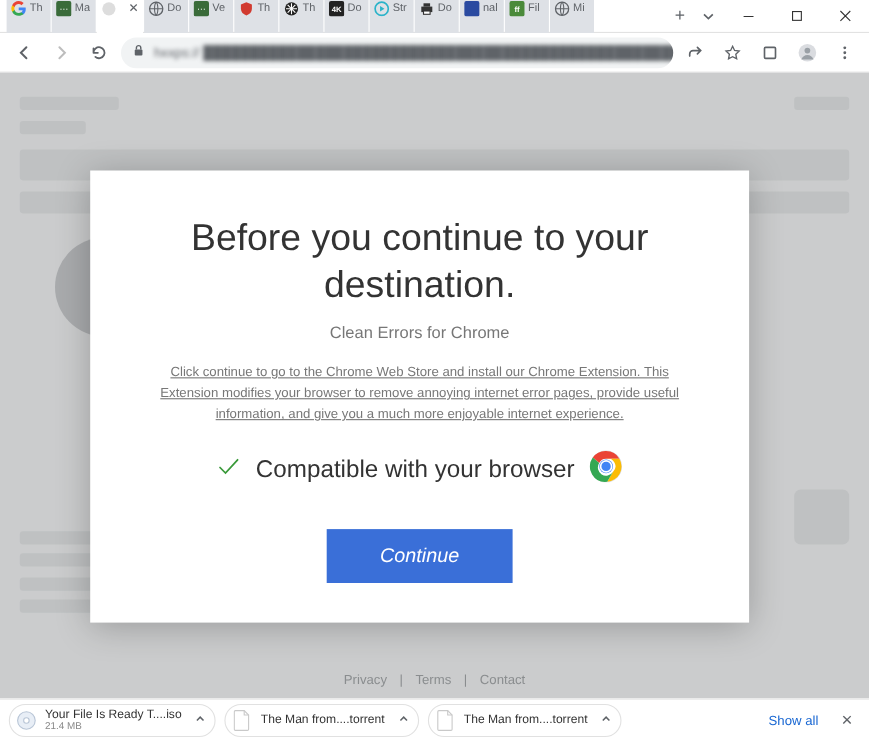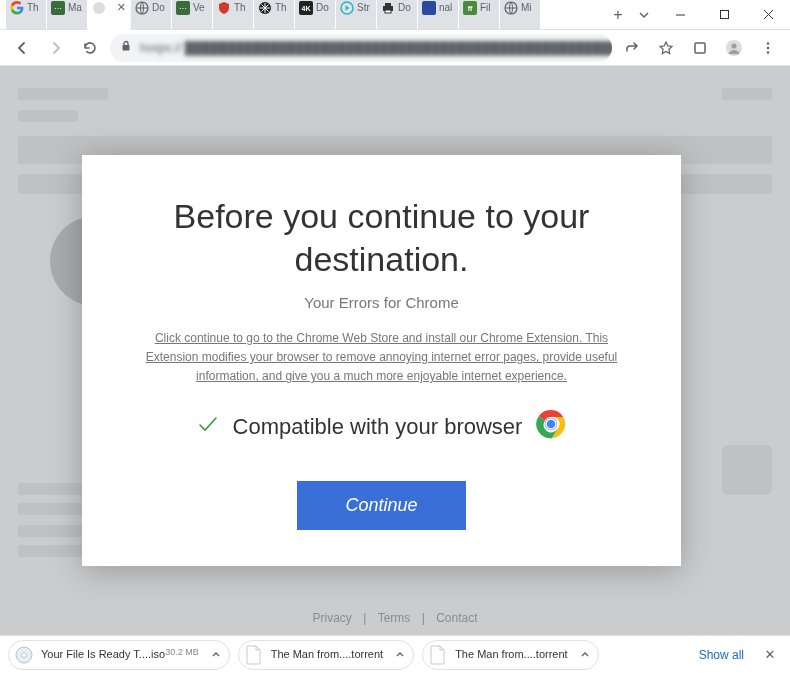--- a/index.html
+++ b/index.html
@@ -46,21 +46,21 @@
 .watermark { position:absolute; left:180px; top:170px; width:430px; height:300px; opacity:0.08; pointer-events:none; }
 .wm-mag { position:absolute; left:0; top:40px; width:180px; height:180px; border:30px solid #444; border-radius:50%; }
 .wm-handle { position:absolute; left:150px; top:200px; width:70px; height:28px; background:#444; transform:rotate(40deg); border-radius:6px; }
 .wm-text { position:absolute; left:150px; top:90px; font-size:90px; font-weight:800; color:#cf3e12; letter-spacing:-4px; }
 .wm-text2 { position:absolute; left:150px; top:180px; font-size:40px; font-weight:300; color:#444; letter-spacing:8px; }
 
 
 .dlbar { position:absolute; left:0; right:0; bottom:0; height:38px; background:#fff; border-top:1px solid #e1e1e1; display:flex; align-items:center; padding:0 8px; gap:8px; }
 .dl-item { height:30px; border:1px solid #e1e1e1; border-radius:16px; display:flex; align-items:center; padding:0 8px 0 4px; gap:6px; font-size:11px; color:#333; cursor:pointer; }
 .dl-item .ficon { width:22px; height:22px; display:flex; align-items:center; justify-content:center; }
-.dl-item .meta { display:flex; flex-direction:row; line-height:1.1;text-align:right; }
+.dl-item .meta { display:flex; flex-direction:column; line-height:1.1; }
 .dl-item .size { font-size:9px; color:#888; }
 .dl-chev { margin-left:6px; }
 .dlbar .spacer { flex:1; }
 .showall { color:#1967d2; font-size:12px; cursor:pointer; margin-right:6px; }
 .dlclose { width:24px; height:24px; display:flex; align-items:center; justify-content:center; color:#5f6368; cursor:pointer; font-size:13px; }
 </style>
 </head>
 <body>
 
 <div class="win-title">
@@ -268,21 +268,21 @@
 
 <div class="watermark">
   <div class="wm-mag"></div>
     <div class="wm-handle"></div>
   <div class="wm-text">PC</div>
   <div class="wm-text2">risk</div>
 </div>
 
 <div class="modal">
   <h1>Before you continue to your destination.</h1>
-  <div class="sub">Your Errors for Chrome</div>
+  <div class="sub">Clean Errors for Chrome</div>
   <div class="desc">Click continue to go to the Chrome Web Store and install our Chrome Extension. This Extension modifies your browser to remove annoying internet error pages, provide useful information, and give you a much more enjoyable internet experience.</div>
   <div class="compat">
     <span>
       <svg width="22" height="22" viewBox="0 0 22 22">
           <path d="M3 12l5 5L19 5" stroke="#3a9a3a" stroke-width="1.6" fill="none" stroke-linecap="round"></path>
         </svg>
     </span>
     <span>Compatible with your browser</span>
     <span>
       <svg width="30" height="30" viewBox="0 0 30 30">
@@ -301,21 +301,21 @@
 <div class="dlbar" id="dlbar">
   <div class="dl-item">
       <span class="ficon">
         <svg width="20" height="20" viewBox="0 0 20 20">
           <circle cx="10" cy="10" r="8" fill="#e8eef6" stroke="#b8c5d6"></circle>
           <circle cx="10" cy="10" r="2.5" fill="#fff" stroke="#b8c5d6"></circle>
         </svg>
       </span>
       <div class="meta">
         <span>Your File Is Ready T....iso</span>
-        <span class="size">30.2 MB</span>
+        <span class="size">21.4 MB</span>
       </div>
       <span class="dl-chev"><svg width="10" height="10" viewBox="0 0 10 10">
           <path d="M2 7l3-3 3 3" stroke="#5f6368" stroke-width="1.4" fill="none"></path>
         </svg></span>
     </div>
     <div class="dl-item">
       <span class="ficon">
         <svg width="16" height="20" viewBox="0 0 16 20">
           <path d="M2 1h8l4 4v13a1 1 0 0 1-1 1H2a1 1 0 0 1-1-1V2a1 1 0 0 1 1-1z" fill="#fff" stroke="#c9c9c9"></path>
           <path d="M10 1v4h4" fill="none" stroke="#c9c9c9"></path>

